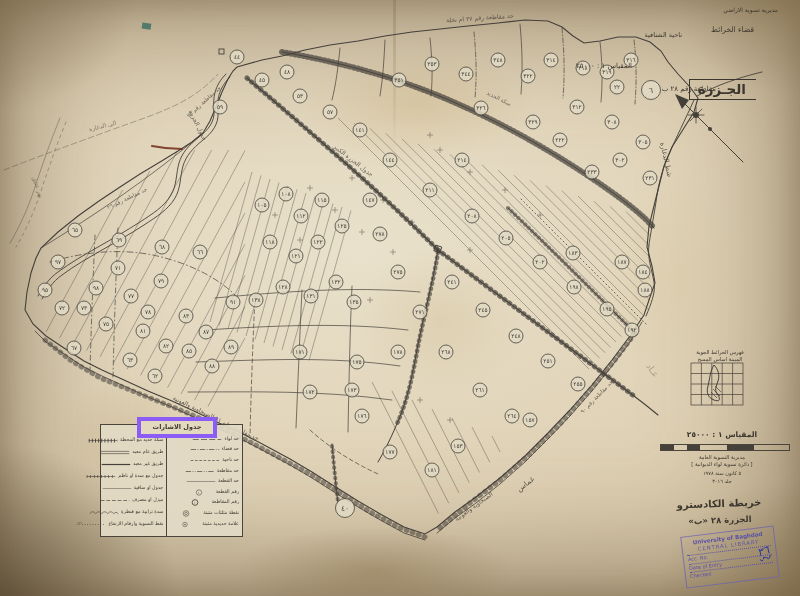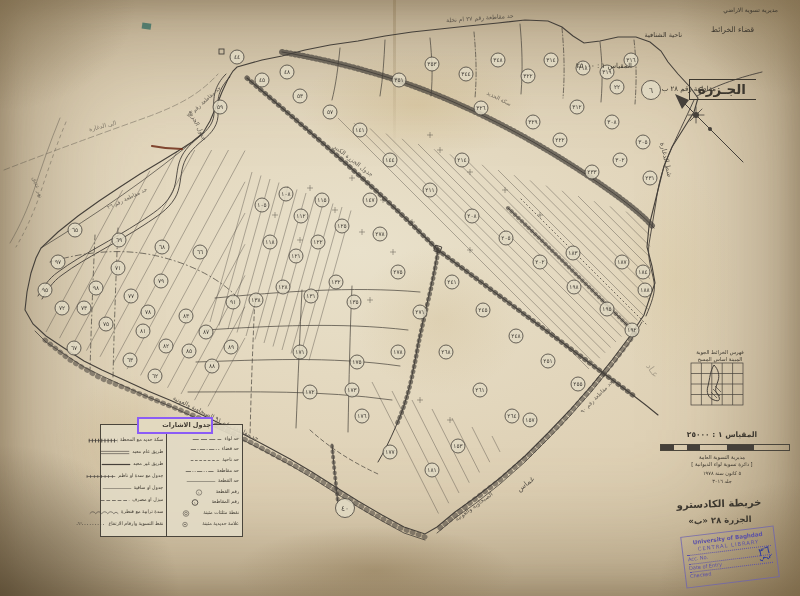--- a/index.html
+++ b/index.html
@@ -50,22 +50,22 @@
          border:1.5px solid rgba(110,100,176,.8);color:#5b51a8;font-size:5px;line-height:1.5;
          padding:2px 4px;box-sizing:border-box;direction:ltr;}
   #stamp .st1{font-size:5.6px;font-weight:bold;text-align:center;}
   #stamp .st2{font-size:5.2px;letter-spacing:1px;text-align:center;border-bottom:.6px dotted #5b51a8;}
   #stamp .strow{border-bottom:.6px dotted #5b51a8;}
   .scrib{position:absolute;right:6px;top:16px;color:#2c3a9e;font-size:11px;font-style:italic;
          transform:rotate(-12deg);text-decoration:underline wavy;}
   
   #legend{position:absolute;left:100px;top:424px;width:143px;height:113px;border:1px solid #4a453b;
           background:rgba(226,218,196,.92);box-sizing:border-box;direction:rtl;}
-  #legend-tab{position:absolute;left:36px;top:-8px;width:72px;height:13px;border:2px solid #8b5cf6;
-          background:#e2d9bf;font-size:6.5px;font-weight:bold;line-height:13px;}
+  #legend-tab{position:absolute;left:36px;top:-8px;width:72px;height:13px;border:4px solid #8b5cf6;
+          background:#e2d9bf;text-align:center;font-size:6.5px;font-weight:bold;line-height:13px;}
   #legend-cols{display:flex;height:100%;padding-top:8px;box-sizing:border-box;}
   .lcol{flex:1;padding:0 3px;}
   .lcol.right{border-left:.8px solid #4a453b;}
   .lrow{display:flex;align-items:center;gap:2px;}
   .lcol.right .lrow{height:10.6px;} .lcol.left .lrow{height:12px;}
   .llab{font-size:4.8px;white-space:nowrap;overflow:hidden;}
   .lsym{flex:0 0 30px;}
 </style>
 </head>
 <body>

